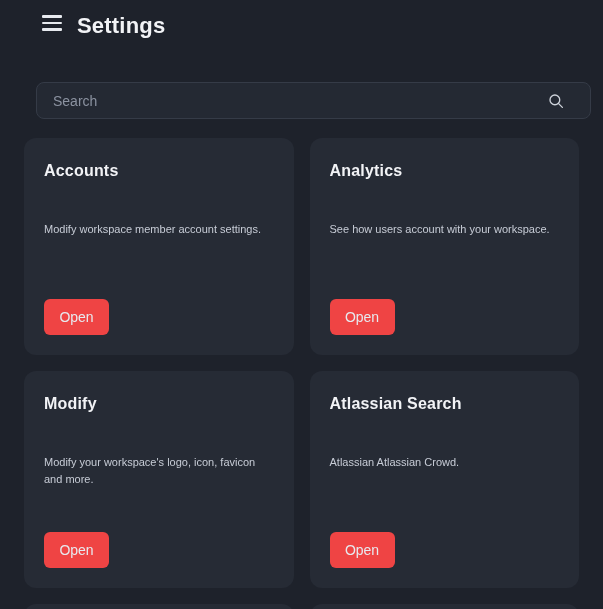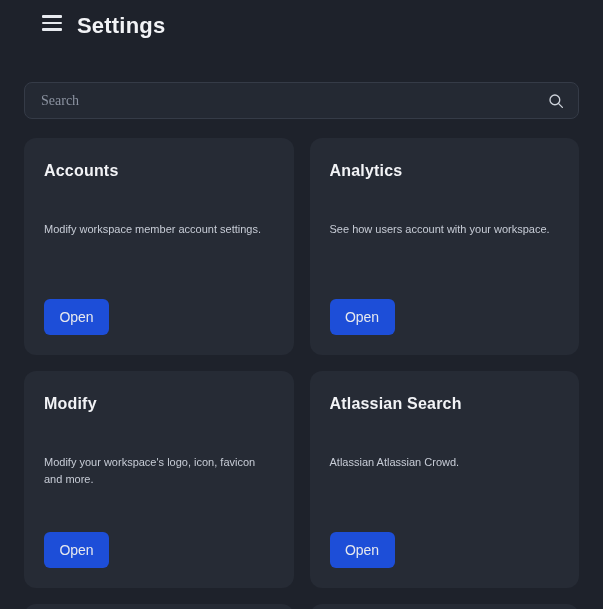--- a/index.html
+++ b/index.html
@@ -46,23 +46,24 @@
     position: relative;
     height: 37px;
   }
   .search-input {
     width: 100%; height: 100%;
     background: #242933;
     border: 1px solid #353b47;
     border-radius: 8px;
     color: #e7e9ee;
     font-size: 14px;
-    font-family: Liberation Serif, serif;
+    font-family: Liberation Sans, sans-serif;
     padding: 0 44px 0 16px;
     outline: none;
+    margin-left: 12px;
   }
   .search-input::placeholder { color: #8b92a0; }
   .search-icon {
     position: absolute;
     right: 14px; top: 50%;
     transform: translateY(-50%);
     width: 18px; height: 18px;
     pointer-events: none;
     display: flex;
   }
@@ -92,21 +93,21 @@
   .card-desc {
     margin-top: 25px;
     color: #c7ccd6;
     font-size: 11px;
     line-height: 17px;
     max-width: 230px;
   }
   .open-btn {
     margin-top: auto;
     align-self: flex-start;
-    background: #1d4ed8;
+    background: #ef4444;
     color: #e7e9ee;
     border: none;
     border-radius: 6px;
     font-size: 14px;
     font-family: "Liberation Sans", sans-serif;
     padding: 0 14px;
     height: 36px;
     min-width: 65px;
     cursor: pointer;
   }

